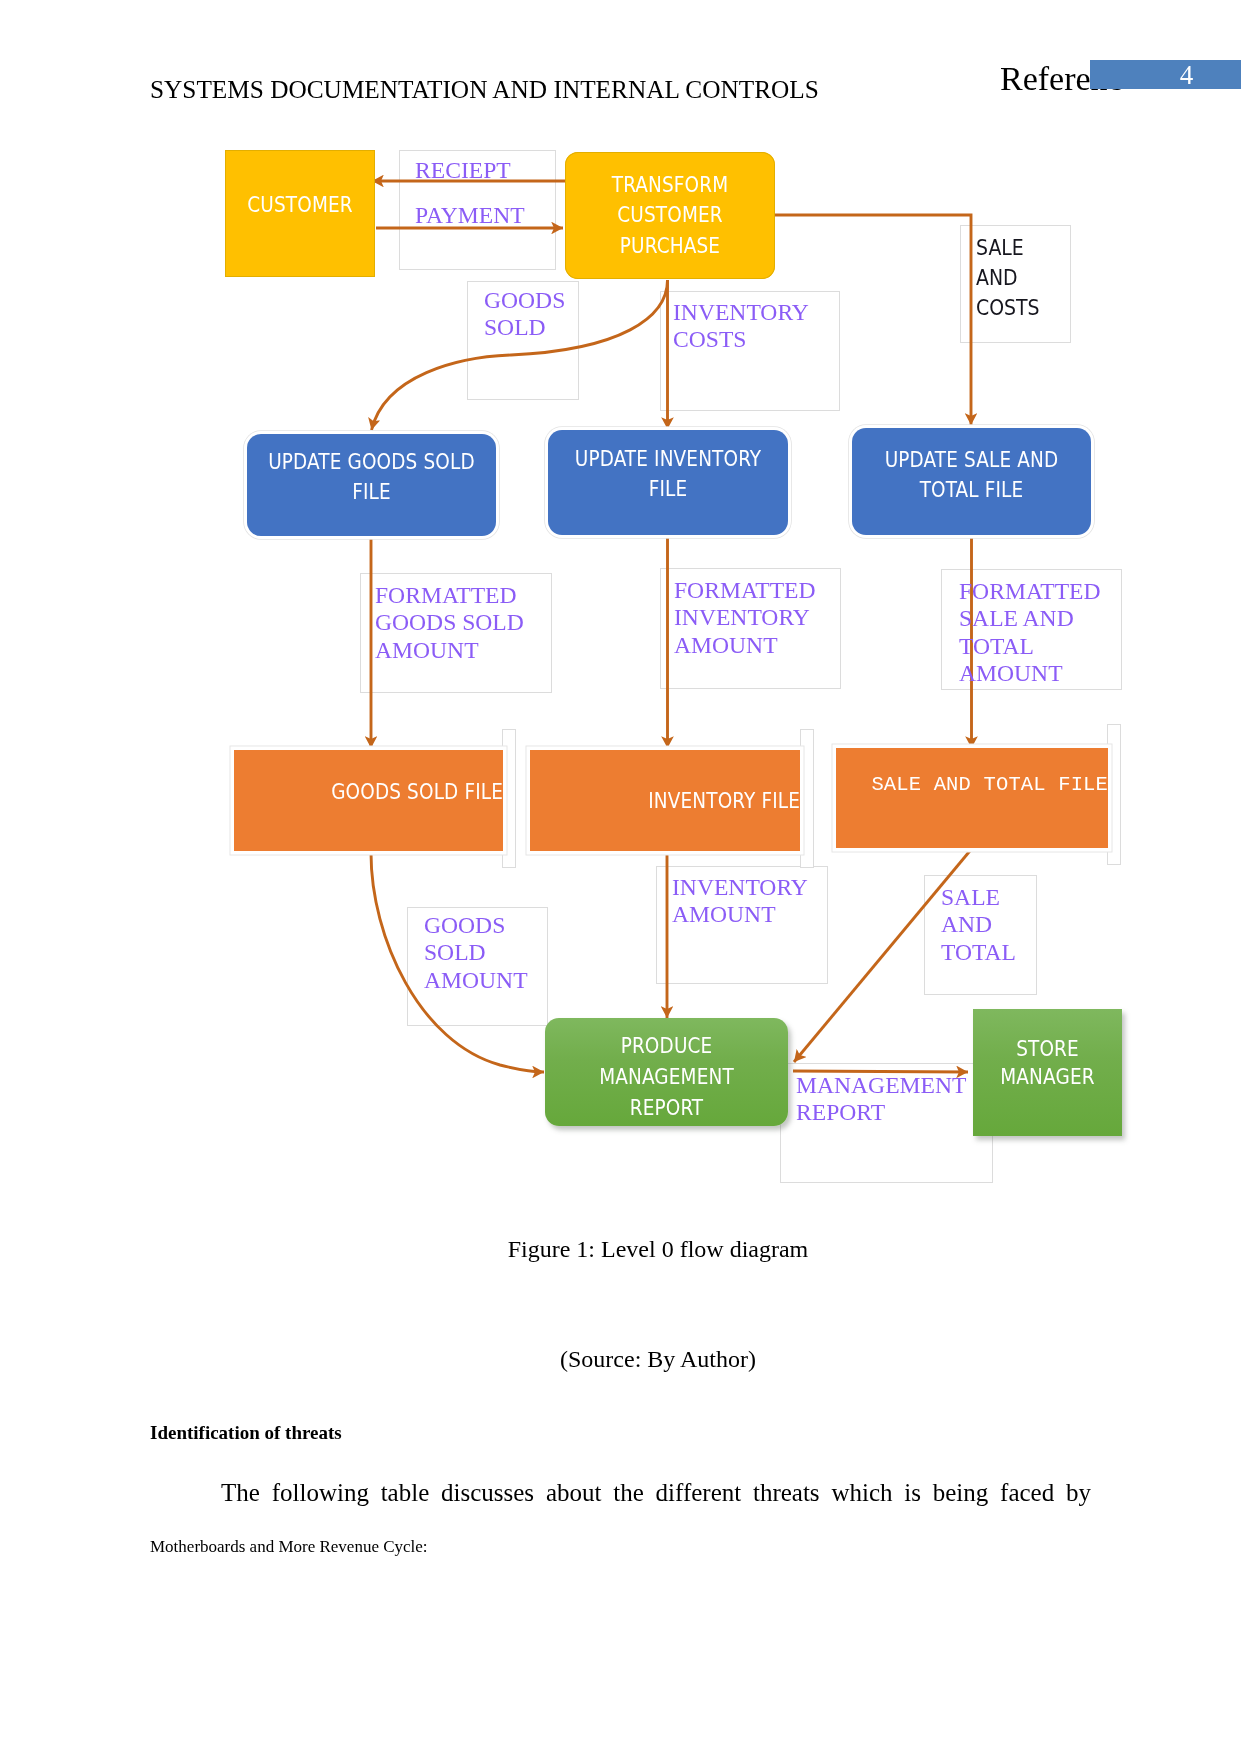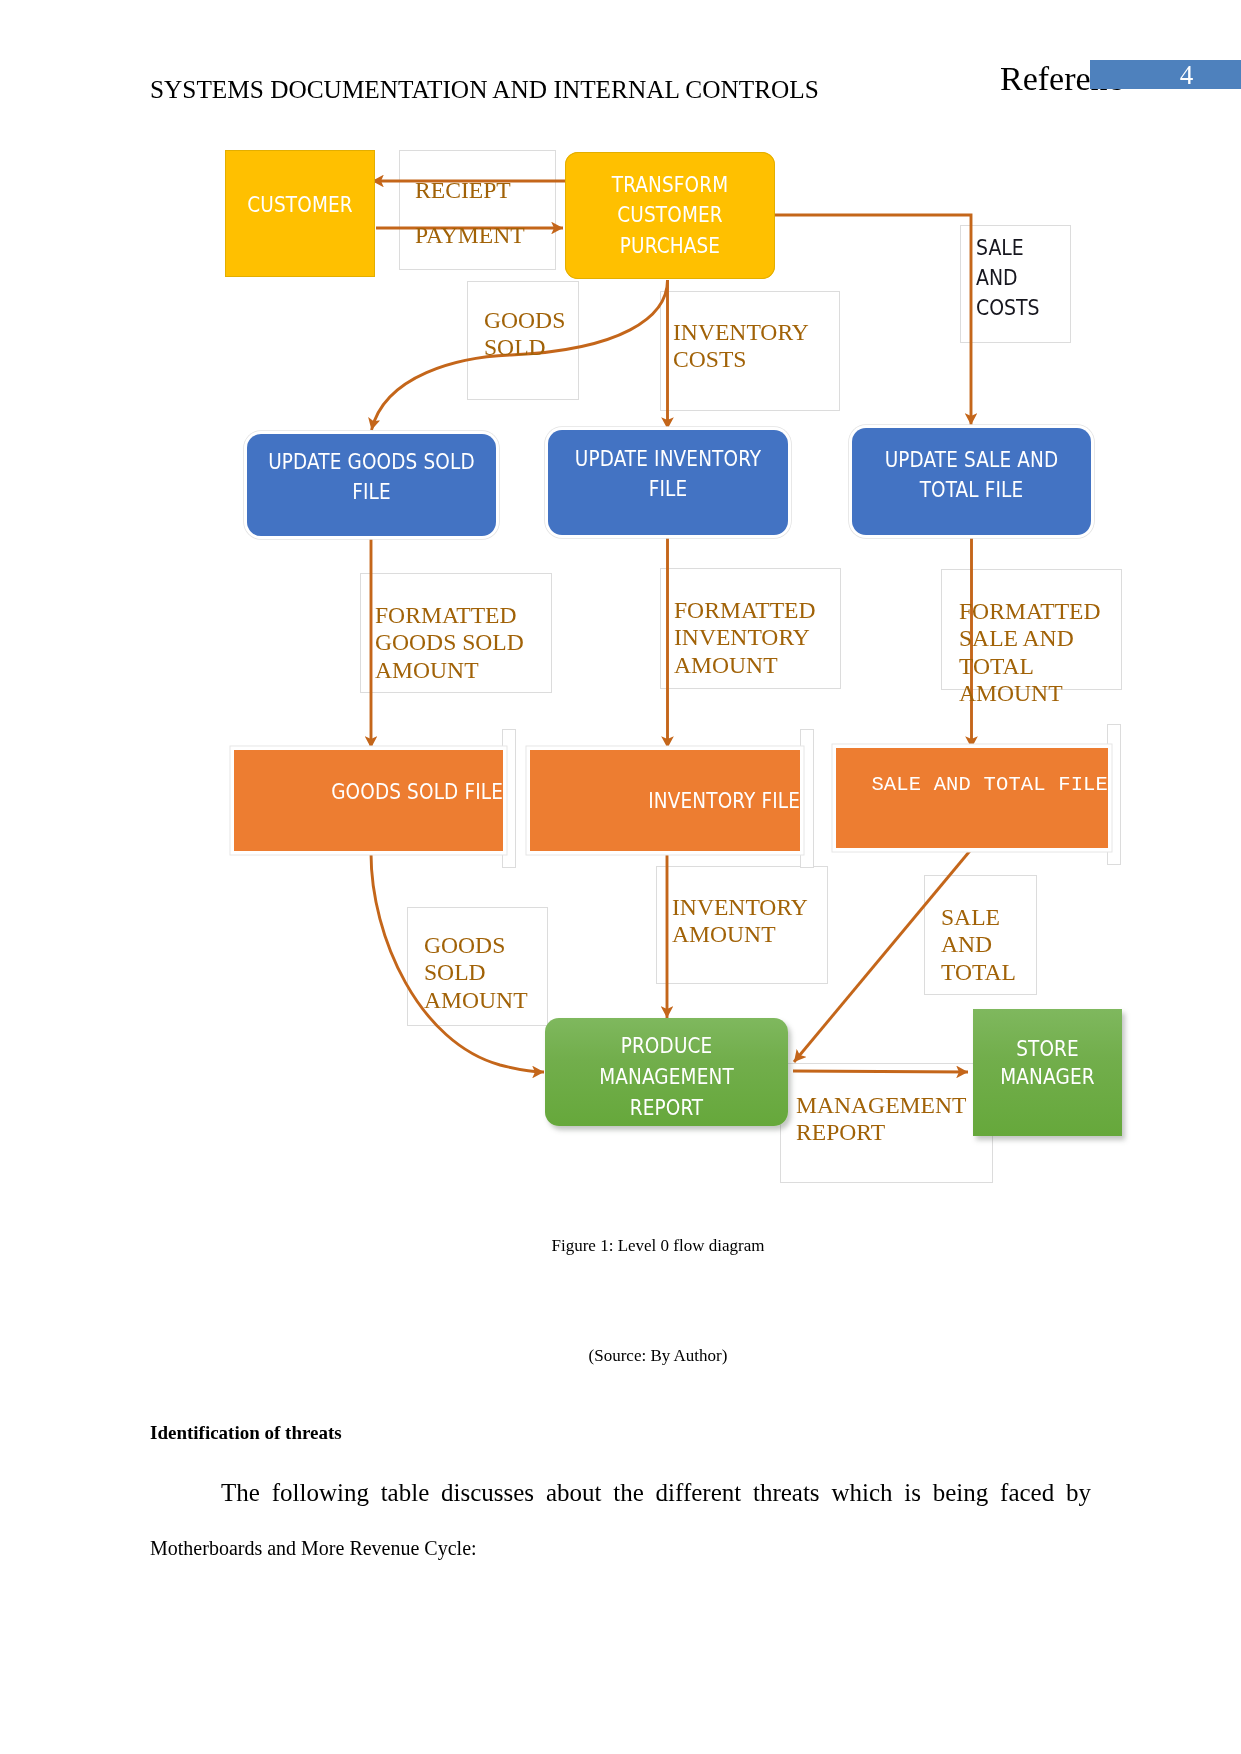--- a/index.html
+++ b/index.html
@@ -13,33 +13,33 @@
   #pagenum-badge{position:absolute;left:1090px;top:60px;width:193px;height:29px;background:#4e81bd;}
   #pagenum-badge span{position:absolute;left:0;top:0;width:193px;text-align:center;color:#fff;font-size:27px;line-height:31px;}
 
   
   #diagram{position:absolute;left:0;top:0;width:1241px;height:1220px;}
   .shape{position:absolute;box-sizing:border-box;display:flex;align-items:center;justify-content:center;
          text-align:center;font-family:"DejaVu Sans",sans-serif;font-stretch:condensed;
          font-size:20.5px;color:#fff;overflow:hidden;letter-spacing:0.15px;}
   .shape span{display:block;width:100%;white-space:pre-line;}
   .tbox{position:absolute;box-sizing:border-box;border:1px solid #dcdcdc;background:#fff;}
-  .tlabel{position:absolute;font-family:"Liberation Serif",serif;color:#a16207;font-size:23.6px;line-height:27.4px;white-space:pre-line;margin-top:20px;}
+  .tlabel{position:absolute;font-family:"Liberation Serif",serif;color:#8b5cf6;font-size:23.6px;line-height:27.4px;white-space:pre-line;}
   .tlabel-sans{position:absolute;font-family:"DejaVu Sans",sans-serif;font-stretch:condensed;color:#16161e;font-size:21px;line-height:30px;white-space:pre-line;}
   svg#arrows{position:absolute;left:0;top:0;width:1241px;height:1220px;}
   .sh-blue{box-shadow:0 0 0 3px #fff, 0 0 0 3.8px #e3e3e3;}
   .sh-green{box-shadow:3px 4px 5px rgba(80,90,80,0.35);}
   .sh-orange{box-shadow:0 0 0 3.5px #fff, 0 0 0 4.5px #e6e6e6;text-align:right;}
   .sh-yellow{box-shadow:inset 0 0 0 1px #e3ae00;}
 
   
-  .caption{position:absolute;left:75px;width:1166px;text-align:center;font-size:17px;}
+  .caption{position:absolute;left:75px;width:1166px;text-align:center;font-size:24px;}
   #sec-heading{position:absolute;left:150px;top:1422px;font-size:19px;font-weight:bold;}
   #para-l1{position:absolute;left:150px;top:1479px;width:941px;font-size:25px;text-align:justify;text-align-last:justify;text-indent:71px;}
-  #para-l2{position:absolute;left:150px;top:1537px;font-size:20px;}
+  #para-l2{position:absolute;left:150px;top:1537px;font-size:17px;}
 </style>
 </head>
 <body>
 
 <div class="page">
 
   <div id="hdr-title">SYSTEMS DOCUMENTATION AND INTERNAL CONTROLS</div>
   <div id="hdr-ref">Referenc</div>
   <div id="pagenum-badge">
     <span>4</span>

